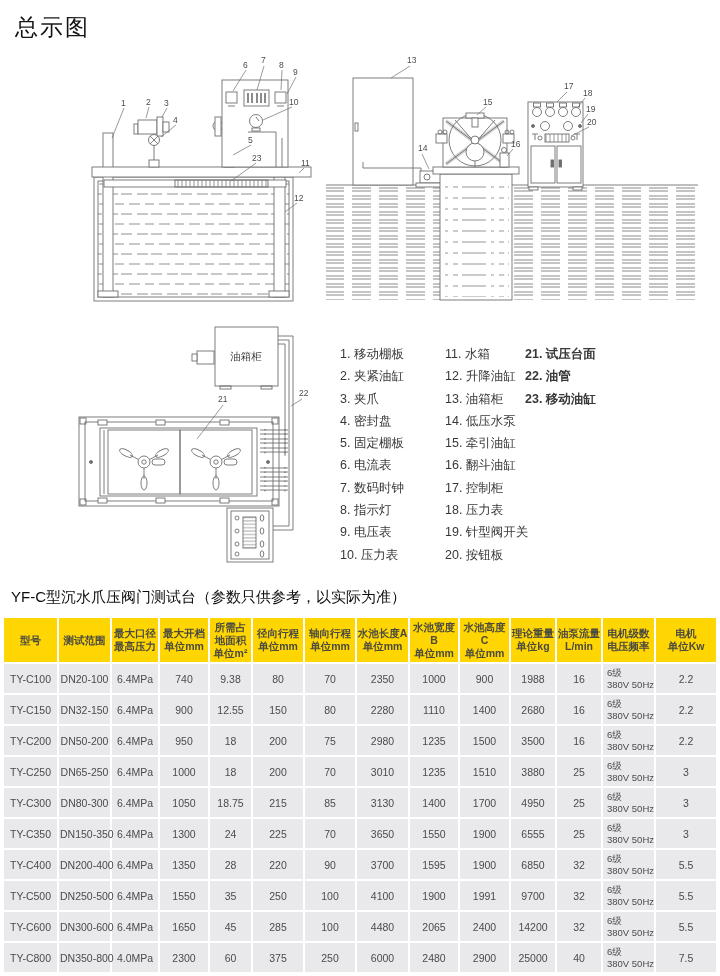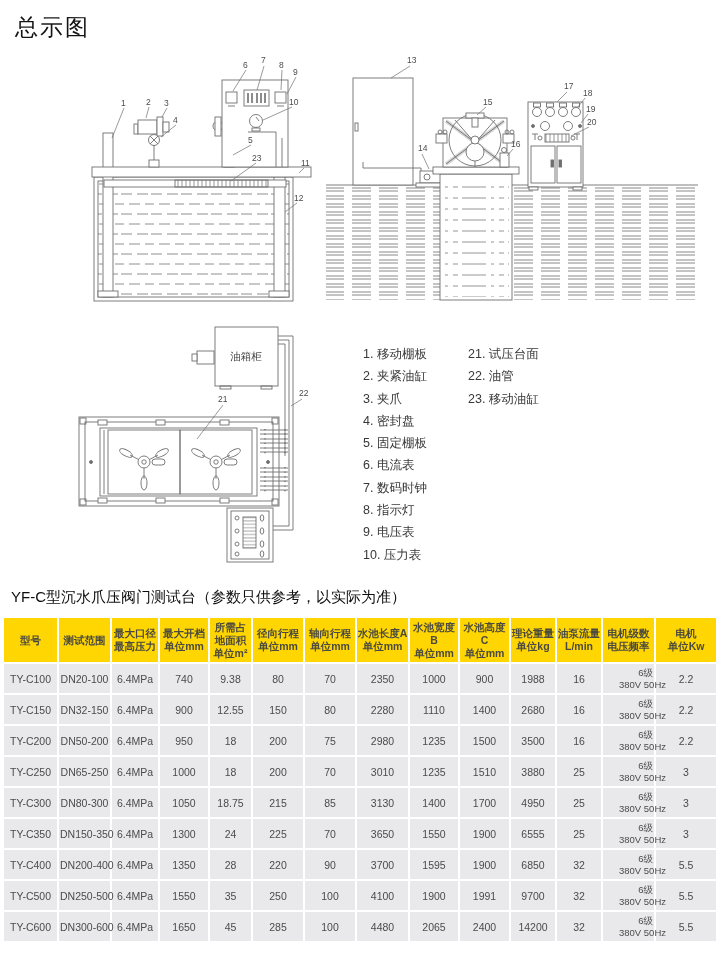--- a/index.html
+++ b/index.html
@@ -3,33 +3,33 @@
 <meta charset="utf-8">
 <style>
   html,body{margin:0;padding:0;background:#fff;}
   body{width:720px;height:976px;position:relative;overflow:hidden;
        font-family:"Liberation Sans","DejaVu Sans",sans-serif;color:#222;}
   .page-title{position:absolute;left:15px;top:12px;font-size:23px;font-weight:normal;color:#141414;letter-spacing:2px;}
   .drawing{position:absolute;left:0;top:50px;width:720px;height:545px;}
   .drawing text.lbl{fill:#4c4c4c;stroke:none;font-size:8.5px;font-family:"Liberation Sans",sans-serif;}
   .drawing text.cn{fill:#3c3c3c;stroke:none;font-size:10.5px;font-family:"Liberation Sans",sans-serif;}
   .legend{position:absolute;left:340px;top:343px;width:378px;height:228px;}
-  .legend-col{position:absolute;top:0;margin-left:23px;}
+  .legend-col{position:absolute;top:0;}
   .legend-col:nth-child(1){left:0;}
   .legend-col:nth-child(2){left:105px;}
   .legend-col:nth-child(3){left:185px;font-weight:bold;}
   .legend-item{height:22.3px;line-height:22.3px;font-size:12.5px;color:#383838;white-space:nowrap;}
   .subtitle{position:absolute;left:11px;top:588px;font-size:15px;font-weight:normal;color:#0d0d0d;}
   .spec-table-wrap{position:absolute;left:2px;top:616px;width:716px;}
   table.spec{border-collapse:separate;border-spacing:2px;width:716px;table-layout:fixed;background:#fff;}
   table.spec th{background:#ffd502;color:#4a4a40;font-size:10.5px;font-weight:bold;line-height:1.22;
                 text-align:center;vertical-align:middle;padding:3px 0;}
   table.spec td{background:#e9e9ec;color:#4b4b4d;font-size:10.5px;text-align:center;vertical-align:middle;
                 height:29px;padding:0 1px;white-space:nowrap;}
-  table.spec td.cell-multiline{text-align:right;padding-left:16px;font-size:9.5px;line-height:1.3;}
+  table.spec td.cell-multiline{text-align:left;padding-left:4px;font-size:9.5px;line-height:1.3;}
   col.c1{width:53px}col.c2{width:51px}col.c3{width:46px}col.c4{width:48px}col.c5{width:41px}
   col.c6{width:50px}col.c7{width:50px}col.c8{width:51px}col.c9{width:48px}col.c10{width:49px}
   col.c11{width:44px}col.c12{width:44px}col.c13{width:51px}col.c14{width:60px}
 </style>
 </head>
 <body>
 
 <div class="page-title">总示图</div>
 
 <svg class="drawing" viewBox="0 0 720 545" xmlns="http://www.w3.org/2000/svg">
@@ -259,20 +259,32 @@
       <div class="legend-item">3. 夹爪</div>
       <div class="legend-item">4. 密封盘</div>
       <div class="legend-item">5. 固定棚板</div>
       <div class="legend-item">6. 电流表</div>
       <div class="legend-item">7. 数码时钟</div>
       <div class="legend-item">8. 指示灯</div>
       <div class="legend-item">9. 电压表</div>
       <div class="legend-item">10. 压力表</div>
     </div>
     <div class="legend-col">
+      <div class="legend-item">11. 水箱</div>
+      <div class="legend-item">12. 升降油缸</div>
+      <div class="legend-item">13. 油箱柜</div>
+      <div class="legend-item">14. 低压水泵</div>
+      <div class="legend-item">15. 牵引油缸</div>
+      <div class="legend-item">16. 翻斗油缸</div>
+      <div class="legend-item">17. 控制柜</div>
+      <div class="legend-item">18. 压力表</div>
+      <div class="legend-item">19. 针型阀开关</div>
+      <div class="legend-item">20. 按钮板</div>
+    </div>
+    <div class="legend-col">
       <div class="legend-item">21. 试压台面</div>
       <div class="legend-item">22. 油管</div>
       <div class="legend-item">23. 移动油缸</div>
     </div>
   </div>
 
 <div class="subtitle">YF-C型沉水爪压阀门测试台（参数只供参考，以实际为准）</div>
 
 <div class="spec-table-wrap">
   <table class="spec">
@@ -448,15 +460,31 @@
           <td>285</td>
           <td>100</td>
           <td>4480</td>
           <td>2065</td>
           <td>2400</td>
           <td>14200</td>
           <td>32</td>
           <td class="cell-multiline">6级<br>380V 50Hz</td>
           <td>5.5</td>
         </tr>
+        <tr>
+          <td>TY-C800</td>
+          <td>DN350-800</td>
+          <td>4.0MPa</td>
+          <td>2300</td>
+          <td>60</td>
+          <td>375</td>
+          <td>250</td>
+          <td>6000</td>
+          <td>2480</td>
+          <td>2900</td>
+          <td>25000</td>
+          <td>40</td>
+          <td class="cell-multiline">6级<br>380V 50Hz</td>
+          <td>7.5</td>
+        </tr>
       </tbody>
   </table>
 </div>
 
 </body></html>

